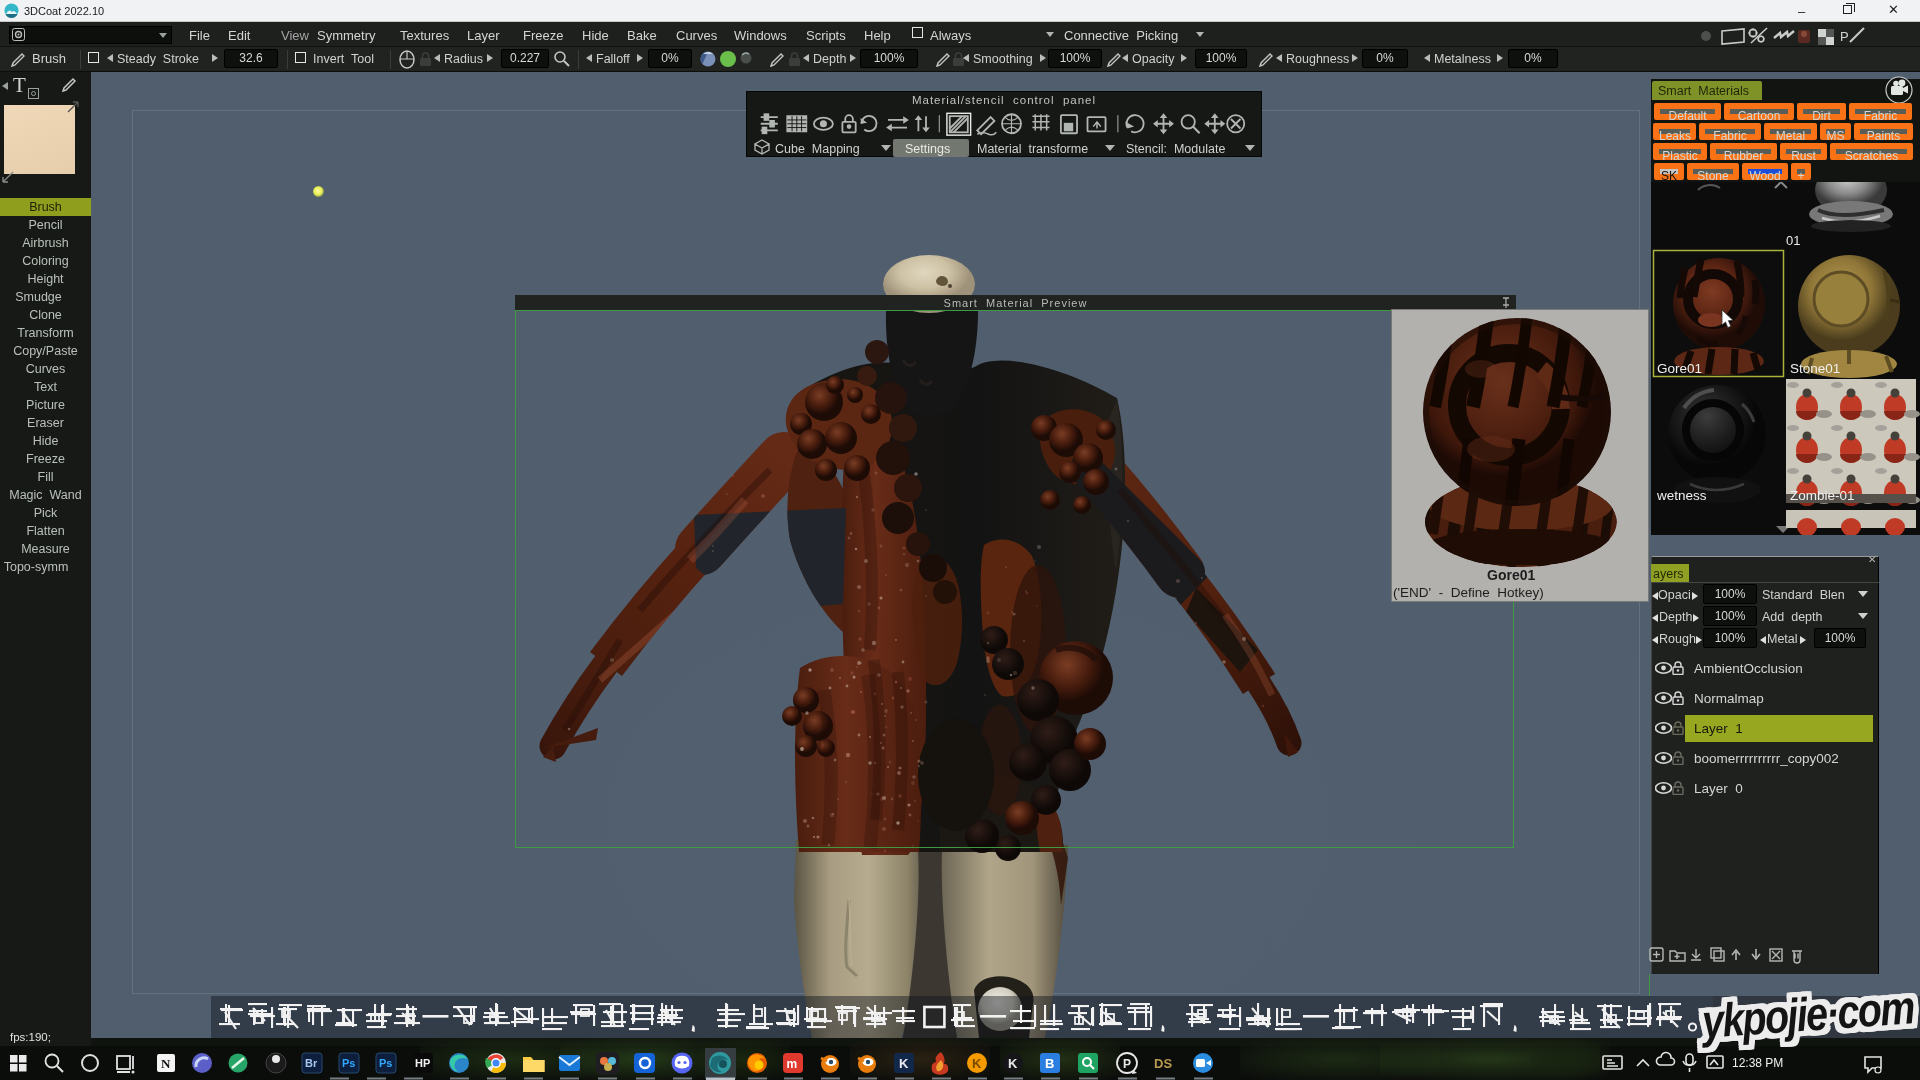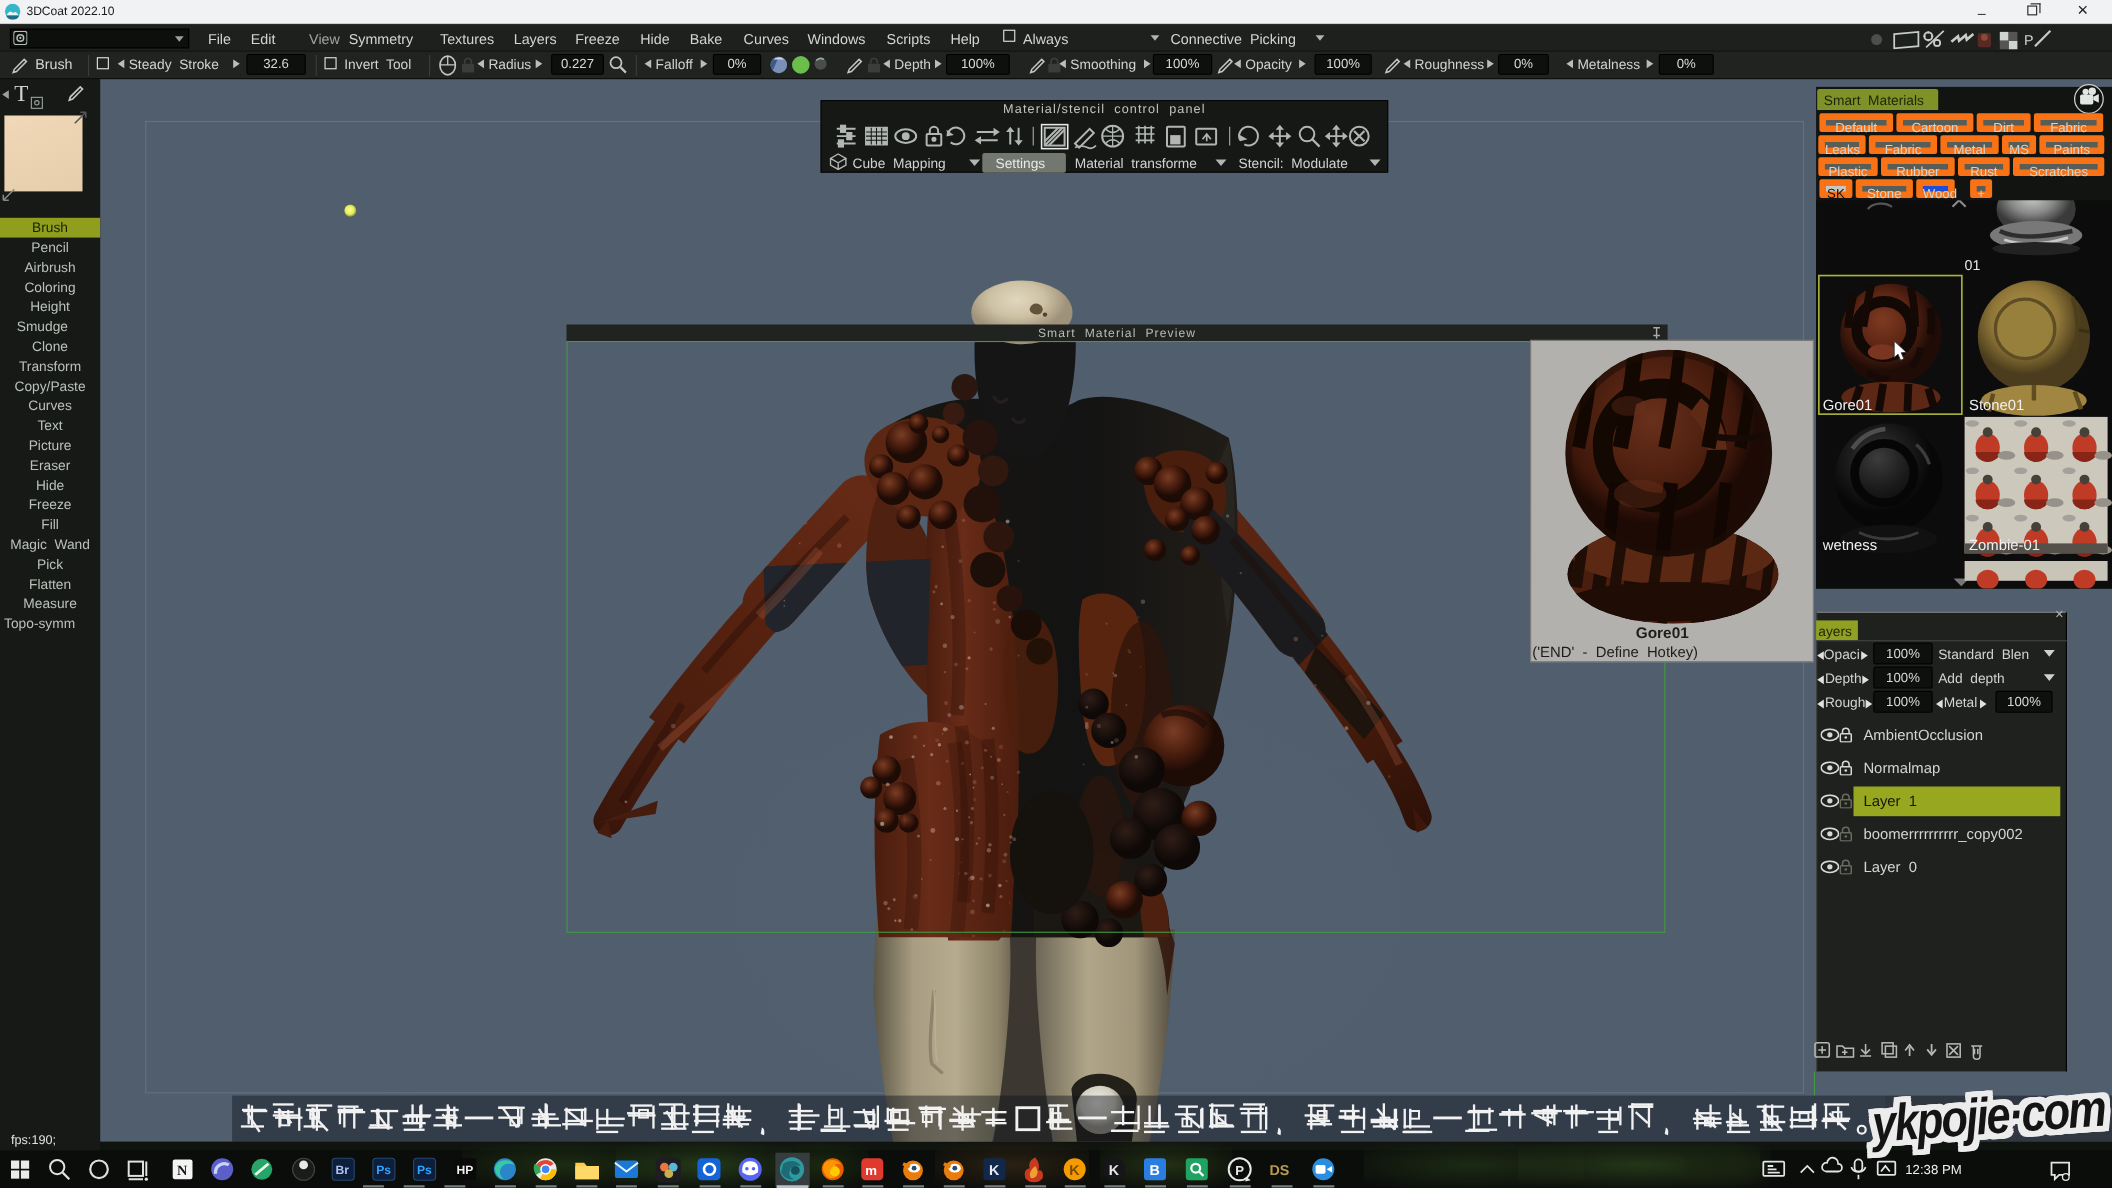--- a/index.html
+++ b/index.html
@@ -31,21 +31,21 @@
     <circle cx="6.5" cy="6.5" r="3" fill="none" stroke="#b9beb9" stroke-width="1.4"></circle>
     <circle cx="6.5" cy="6.5" r="1" fill="#b9beb9"></circle>
   </svg>
 <div class="t" style="left:31px;top:29px;font-size:13px;color:#dda75b;margin-top:17px;">Paint</div>
 <div class="tri-d" style="left:159px;top:33px;border-left-width:4px;border-right-width:4px;border-top-width:5px;border-top-color:#9aa09a"></div>
 <div class="t" style="left:189px;top:29px;font-size:13px;color:#d2d6d2;">File</div>
 <div class="t" style="left:228px;top:29px;font-size:13px;color:#d2d6d2;">Edit</div>
 <div class="t" style="left:269px;top:29px;font-size:13px;color:#a3a3a3;margin-left:12px;">View</div>
 <div class="t" style="left:317px;top:29px;font-size:13px;color:#d2d6d2;">Symmetry</div>
 <div class="t" style="left:400px;top:29px;font-size:13px;color:#d2d6d2;">Textures</div>
-<div class="t" style="left:467px;top:29px;font-size:13px;color:#d2d6d2;">Layers</div>
+<div class="t" style="left:467px;top:29px;font-size:13px;color:#d2d6d2;">Layer</div>
 <div class="t" style="left:523px;top:29px;font-size:13px;color:#d2d6d2;">Freeze</div>
 <div class="t" style="left:582px;top:29px;font-size:13px;color:#d2d6d2;">Hide</div>
 <div class="t" style="left:627px;top:29px;font-size:13px;color:#d2d6d2;">Bake</div>
 <div class="t" style="left:676px;top:29px;font-size:13px;color:#d2d6d2;">Curves</div>
 <div class="t" style="left:734px;top:29px;font-size:13px;color:#d2d6d2;">Windows</div>
 <div class="t" style="left:806px;top:29px;font-size:13px;color:#d2d6d2;">Scripts</div>
 <div class="t" style="left:864px;top:29px;font-size:13px;color:#d2d6d2;">Help</div>
 <div class="cb" style="left:912px;top:27px"></div>
 <div class="t" style="left:930px;top:29px;font-size:13px;color:#d2d6d2;">Always</div>
 <div class="tri-d" style="left:1046px;top:32px;border-left-width:4px;border-right-width:4px;border-top-width:5px;border-top-color:#b0b5b0"></div>
@@ -760,21 +760,21 @@
 <div class="btn" style="left:1699px;top:123px;width:62px;height:17px;line-height:15px;background:#585d58;color:#d2d6d2">Fabric</div>
 <div class="btn" style="left:1764px;top:123px;width:53px;height:17px;line-height:15px;background:#585d58;color:#d2d6d2">Metal</div>
 <div class="btn" style="left:1820px;top:123px;width:31px;height:17px;line-height:15px;background:#585d58;color:#d2d6d2">MS</div>
 <div class="btn" style="left:1854px;top:123px;width:59px;height:17px;line-height:15px;background:#585d58;color:#d2d6d2">Paints</div>
 <div class="btn" style="left:1653px;top:143px;width:54px;height:17px;line-height:15px;background:#585d58;color:#d2d6d2">Plastic</div>
 <div class="btn" style="left:1710px;top:143px;width:67px;height:17px;line-height:15px;background:#585d58;color:#d2d6d2">Rubber</div>
 <div class="btn" style="left:1780px;top:143px;width:47px;height:17px;line-height:15px;background:#585d58;color:#d2d6d2">Rust</div>
 <div class="btn" style="left:1830px;top:143px;width:83px;height:17px;line-height:15px;background:#585d58;color:#d2d6d2">Scratches</div>
 <div class="btn" style="left:1654px;top:163px;width:30px;height:17px;line-height:15px;background:#c6c6c4;color:#151515">SK</div>
 <div class="btn" style="left:1687px;top:163px;width:52px;height:17px;line-height:15px;background:#585d58;color:#d2d6d2">Stone</div>
-<div class="btn" style="left:1742px;top:163px;width:35px;height:17px;line-height:15px;background:#1d4ed8;color:#d2d6d2">Wood</div>
+<div class="btn" style="left:1742px;top:163px;width:46px;height:17px;line-height:15px;background:#1d4ed8;color:#d2d6d2">Wood</div>
 <div class="btn" style="left:1791px;top:163px;width:20px;height:17px;line-height:15px;background:#585d58;color:#d2d6d2">+</div>
 <svg class="a" style="left:1651px;top:182px" width="269" height="353" viewBox="1651 182 269 353">
     <defs>
       <radialGradient id="mgore" cx="42%" cy="36%">
         <stop offset="0%" stop-color="#7e3a22"></stop>
         <stop offset="55%" stop-color="#5c2513"></stop>
         <stop offset="100%" stop-color="#200c07"></stop>
       </radialGradient>
       <radialGradient id="mstone" cx="42%" cy="34%">
         <stop offset="0%" stop-color="#b59c50"></stop>

